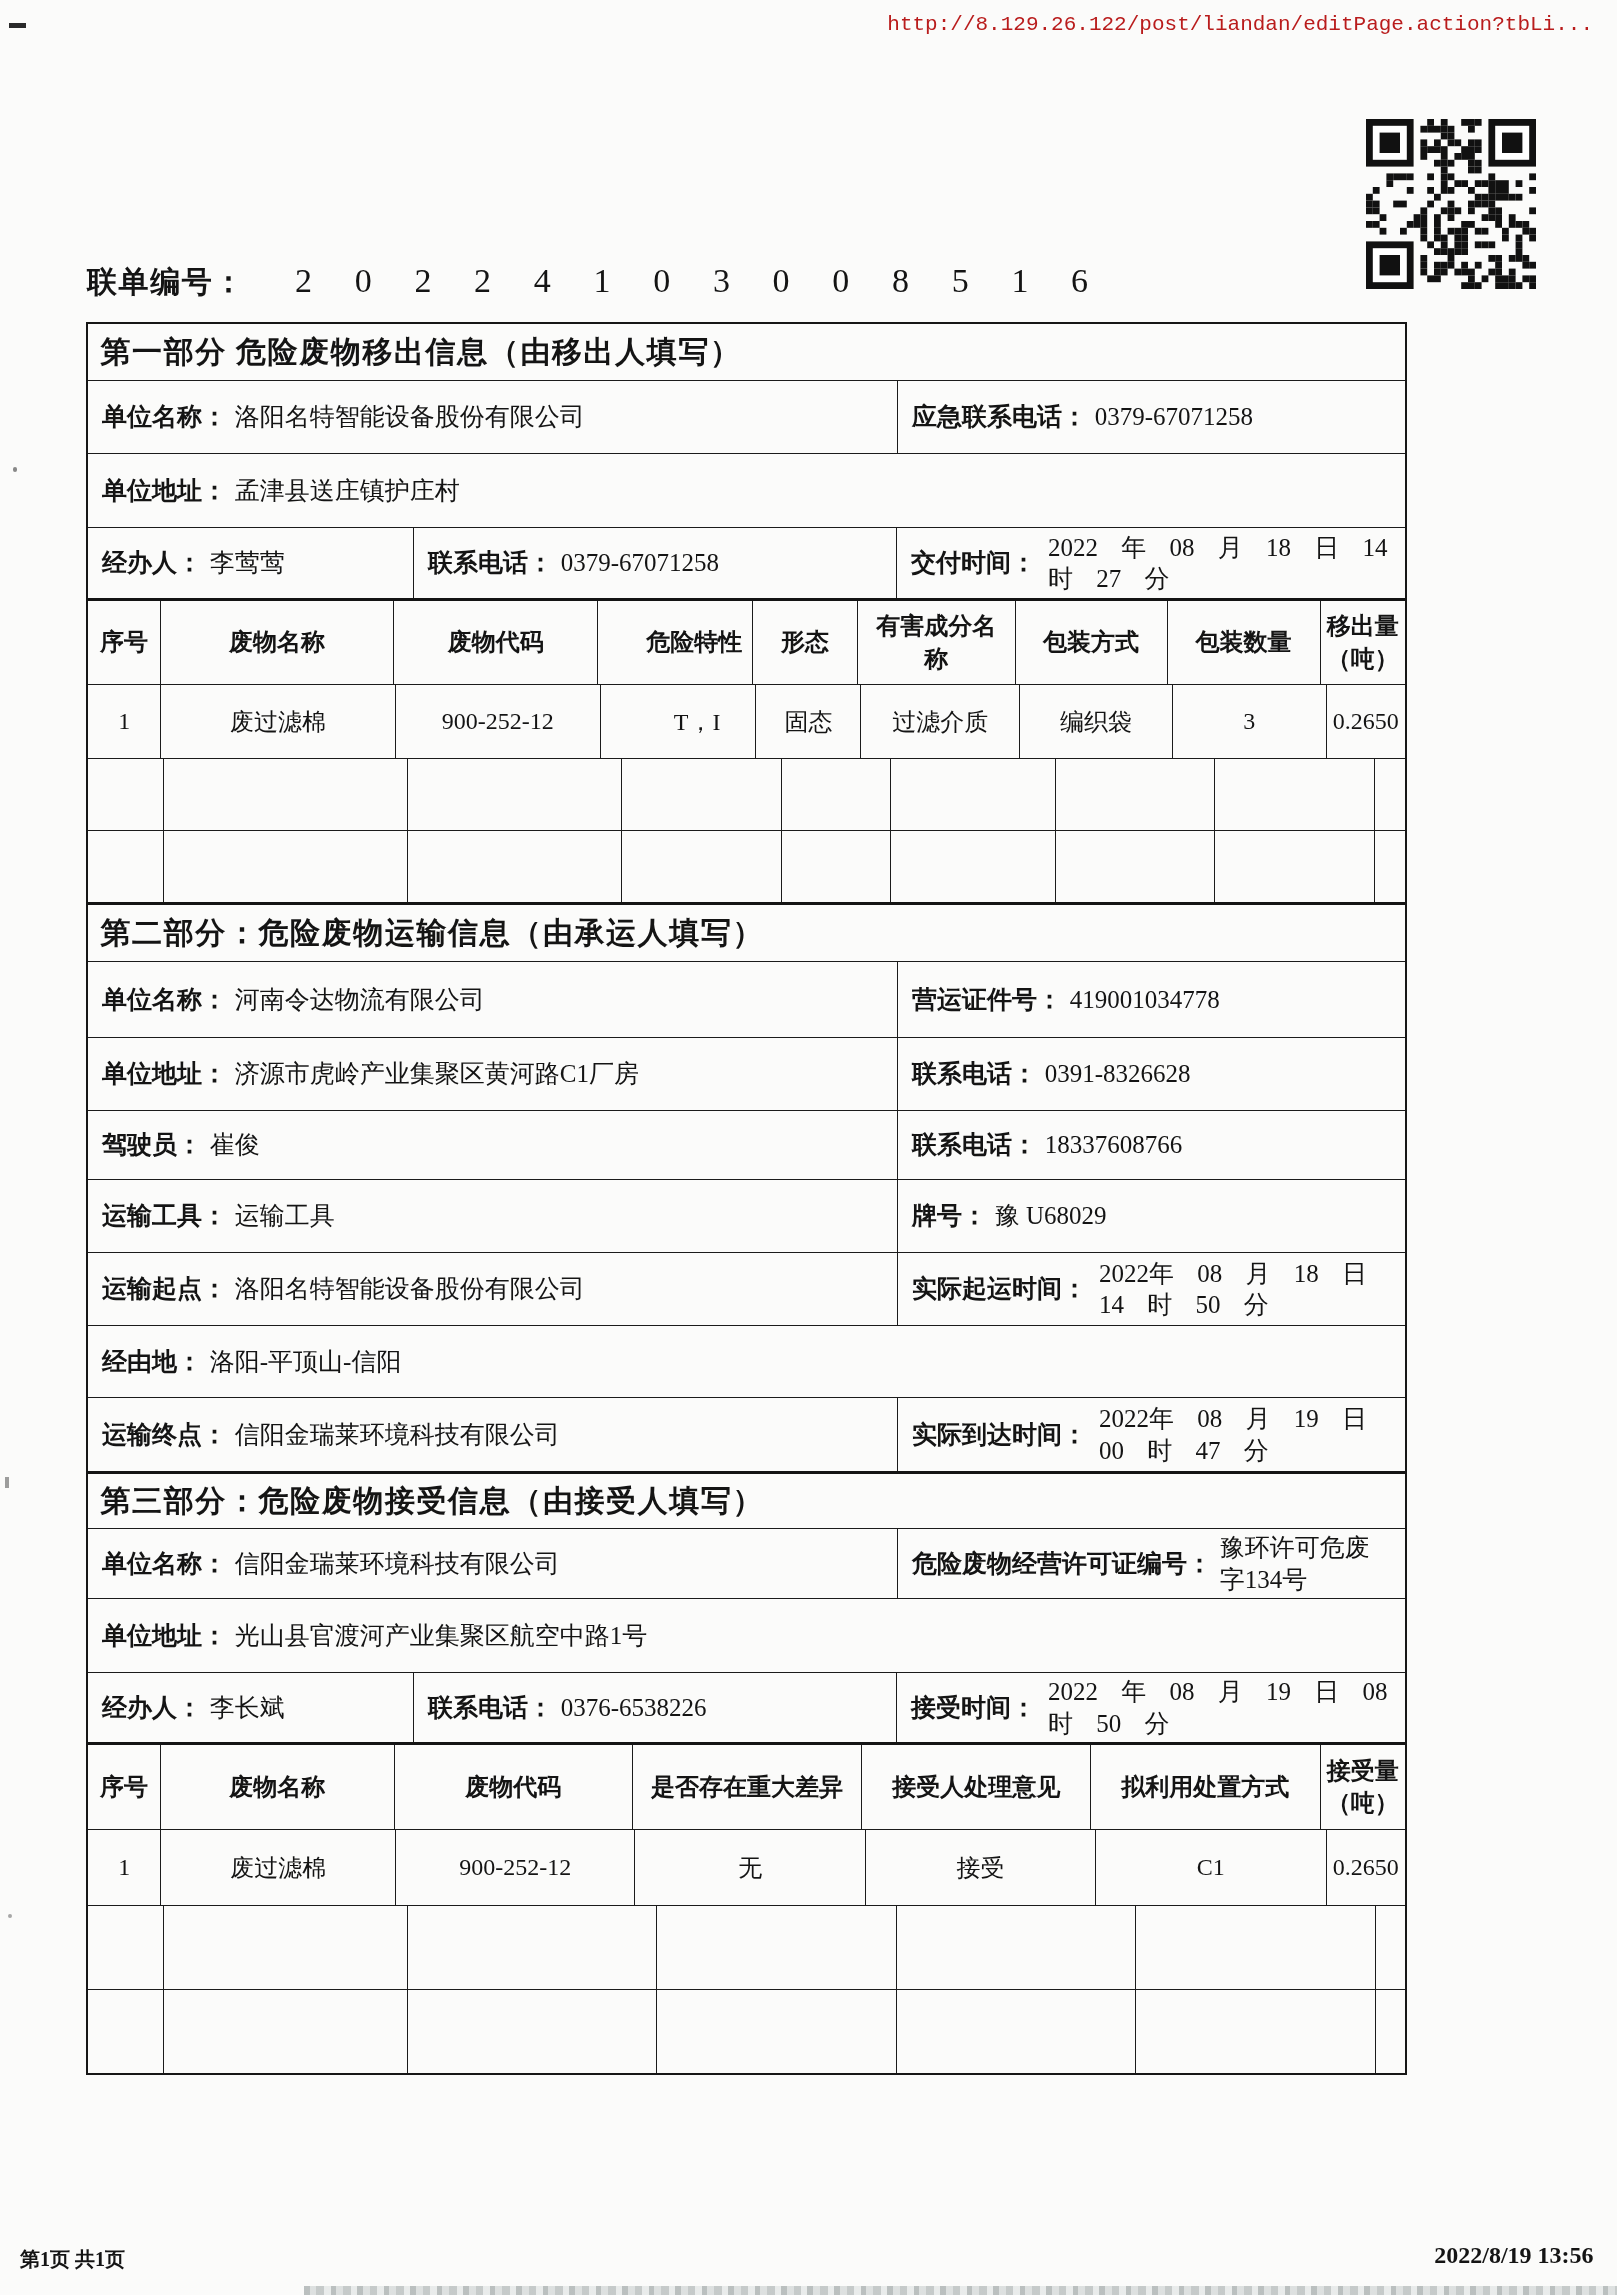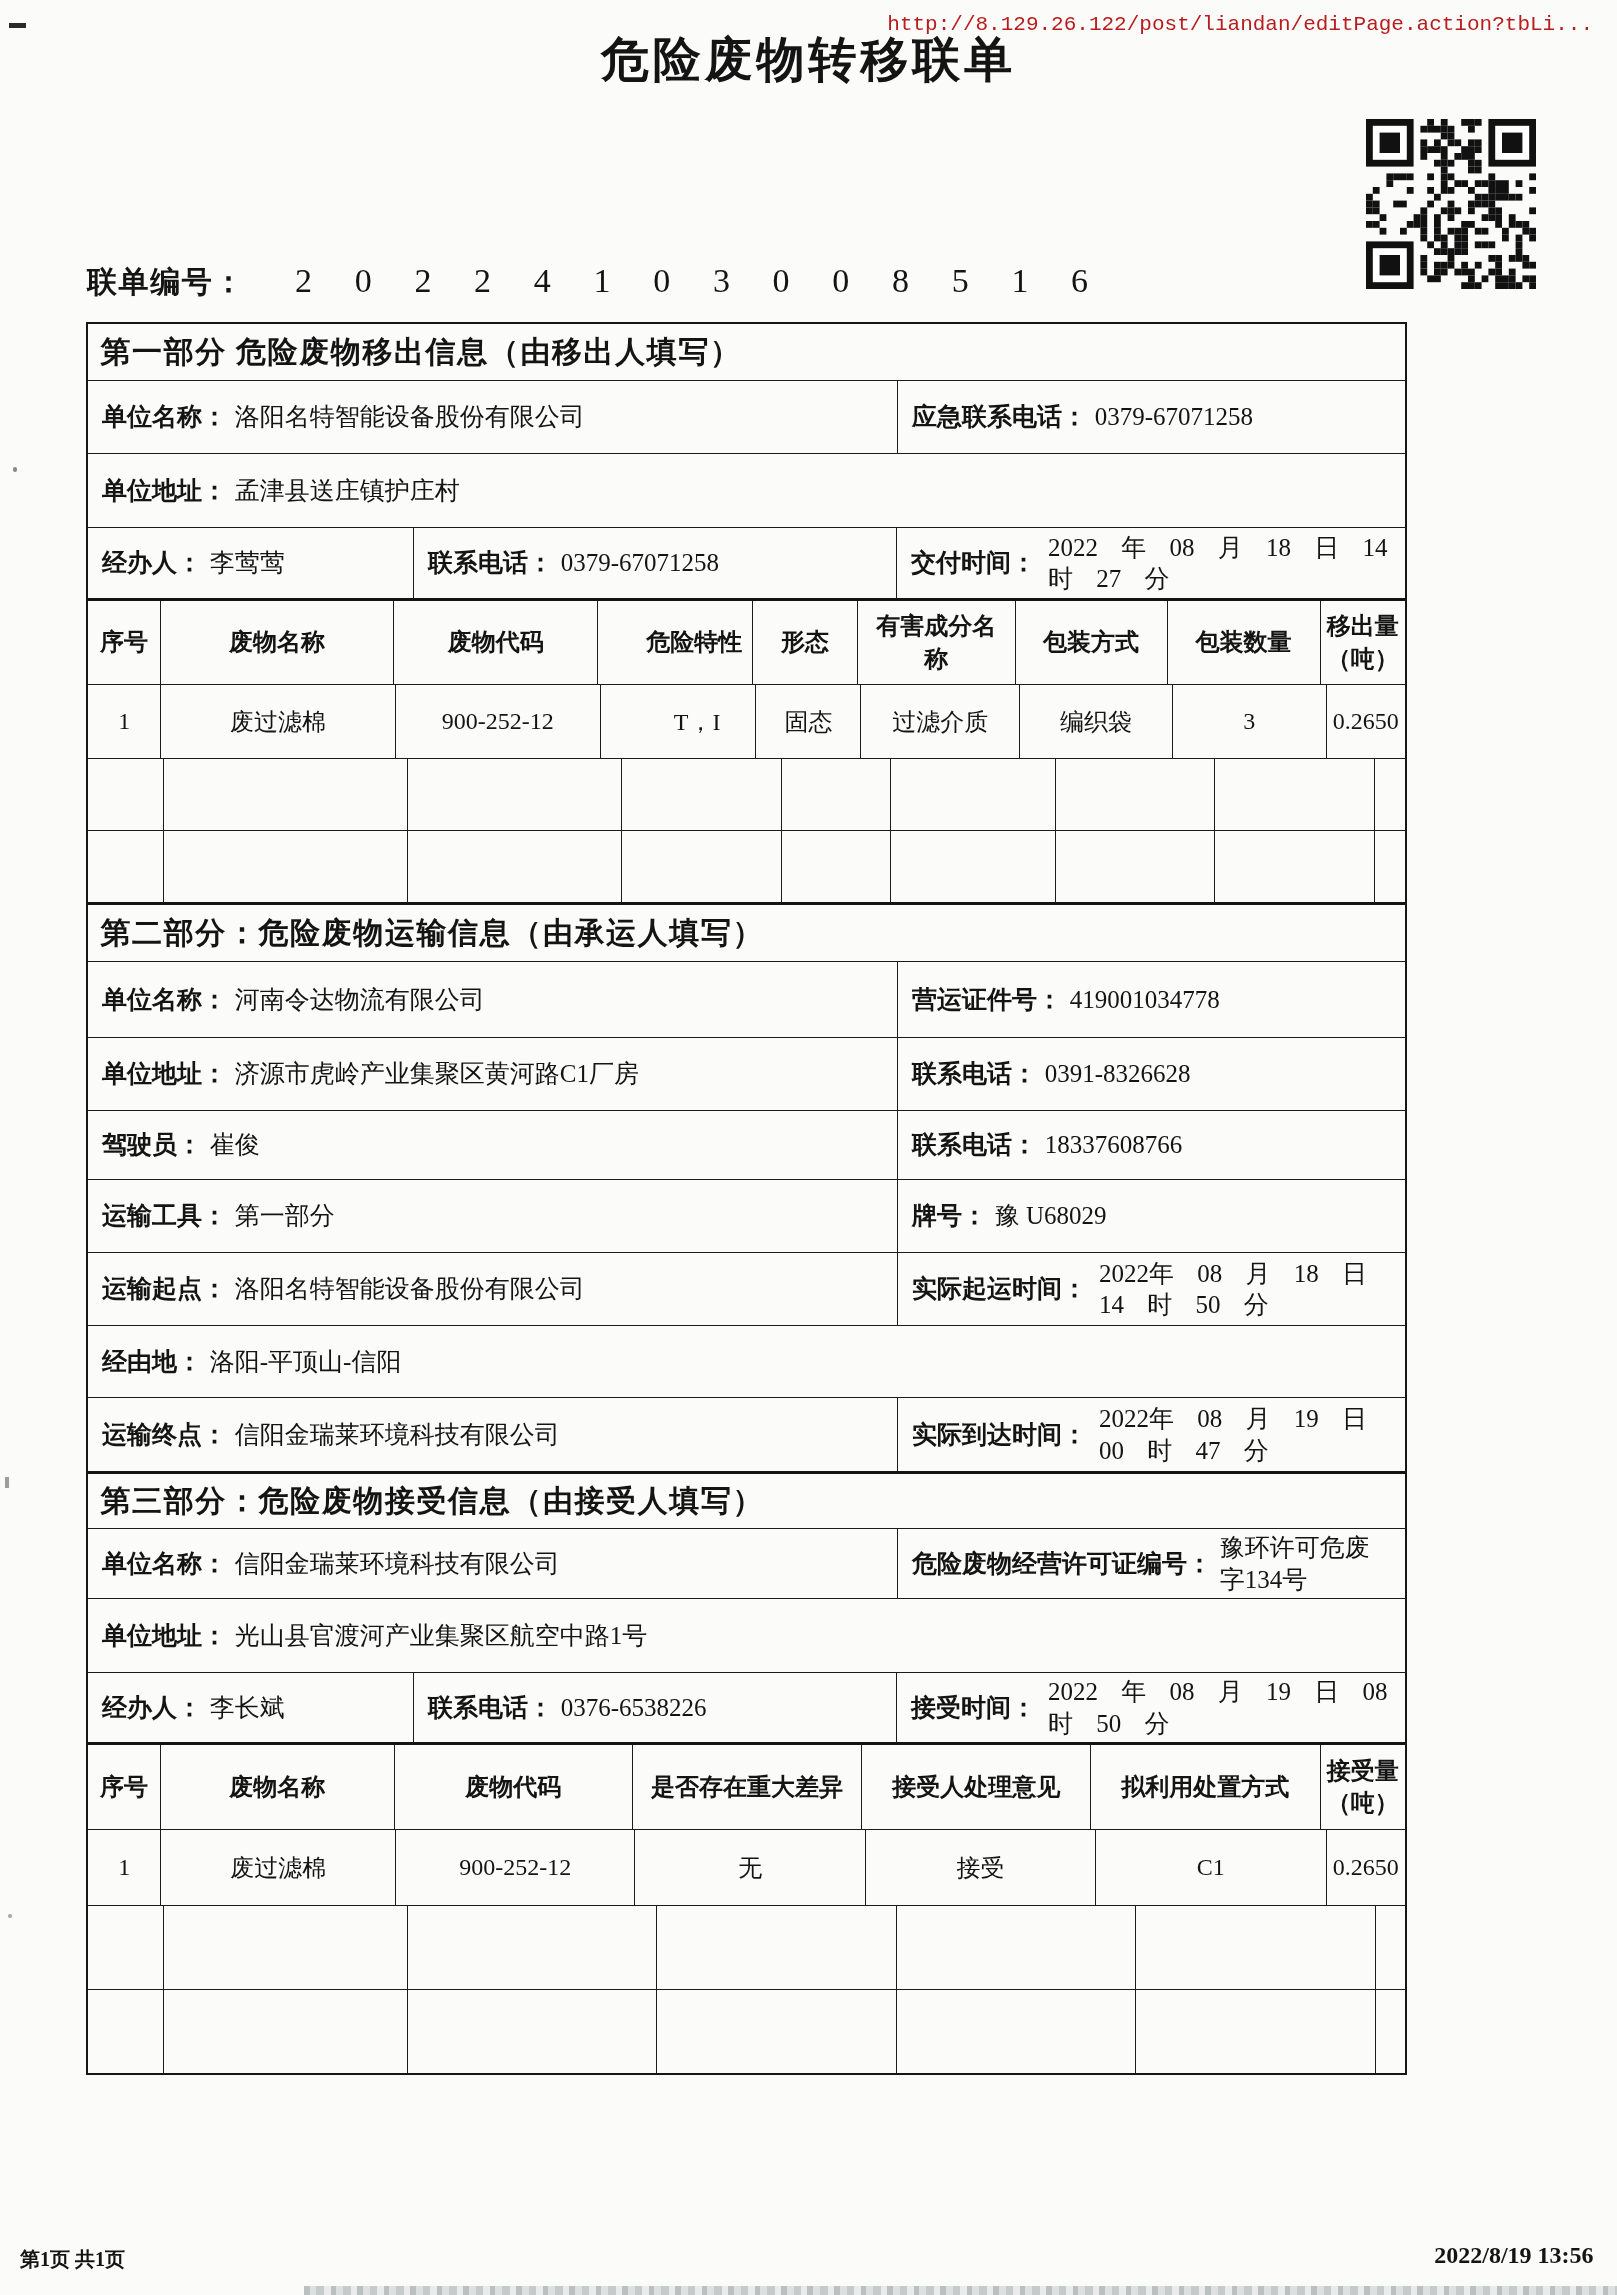--- a/index.html
+++ b/index.html
@@ -56,21 +56,20 @@
 <body>
 
 <div class="page">
 
   <div class="artifact a1"></div>
   <div class="artifact a2"></div>
   <div class="artifact a3"></div>
   <div class="artifact a4"></div>
 
   <div class="url-line">http://8.129.26.122/post/liandan/editPage.action?tbLi...</div>
-  <div class="doc-title">危险废物转移联单</div>
   <svg class="qr" viewBox="0 0 25 25" xmlns="http://www.w3.org/2000/svg">
       <g fill="#111">
         <rect x="9" y="0" width="1" height="1"></rect>
         <rect x="11" y="0" width="1" height="1"></rect>
         <rect x="14" y="0" width="1" height="1"></rect>
         <rect x="15" y="0" width="1" height="1"></rect>
         <rect x="16" y="0" width="1" height="1"></rect>
         <rect x="8" y="1" width="1" height="1"></rect>
         <rect x="9" y="1" width="1" height="1"></rect>
         <rect x="10" y="1" width="1" height="1"></rect>
@@ -399,21 +398,21 @@
       </div>
       <div class="cell ic-b bdl">
         <span class="label">联系电话：</span>
         <span class="value">18337608766</span>
       </div>
     </div>
 
     <div class="row" style="height:73px">
       <div class="cell ic-a">
         <span class="label">运输工具：</span>
-        <span class="value">第一部分</span>
+        <span class="value">运输工具</span>
       </div>
       <div class="cell ic-b bdl">
         <span class="label">牌号：</span>
         <span class="value">豫 U68029</span>
       </div>
     </div>
 
     <div class="row" style="height:73px">
       <div class="cell ic-a">
         <span class="label">运输起点：</span>

